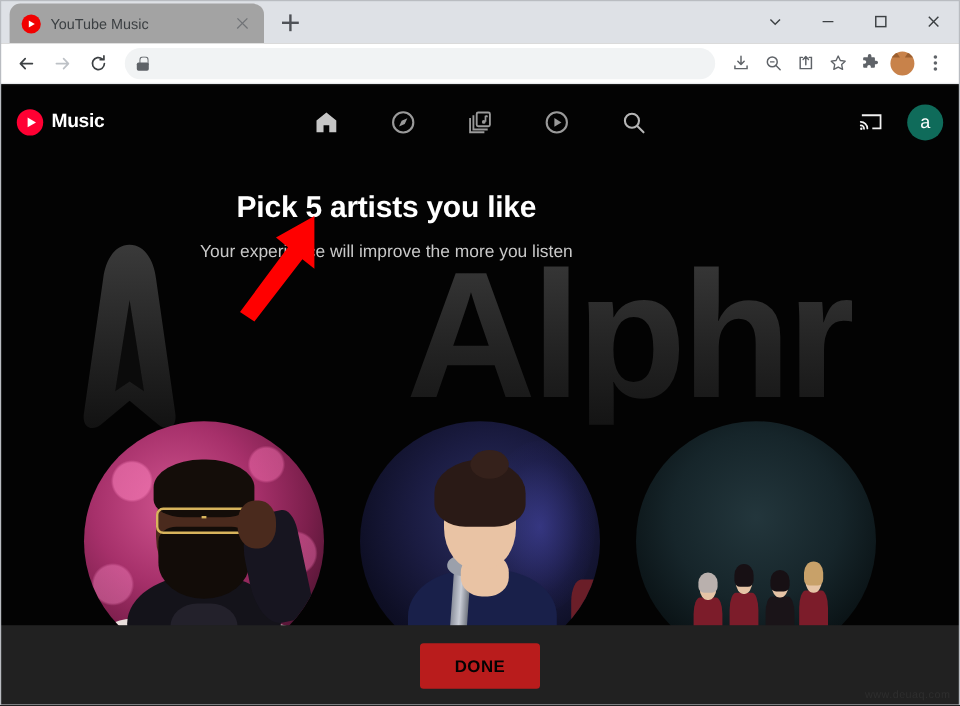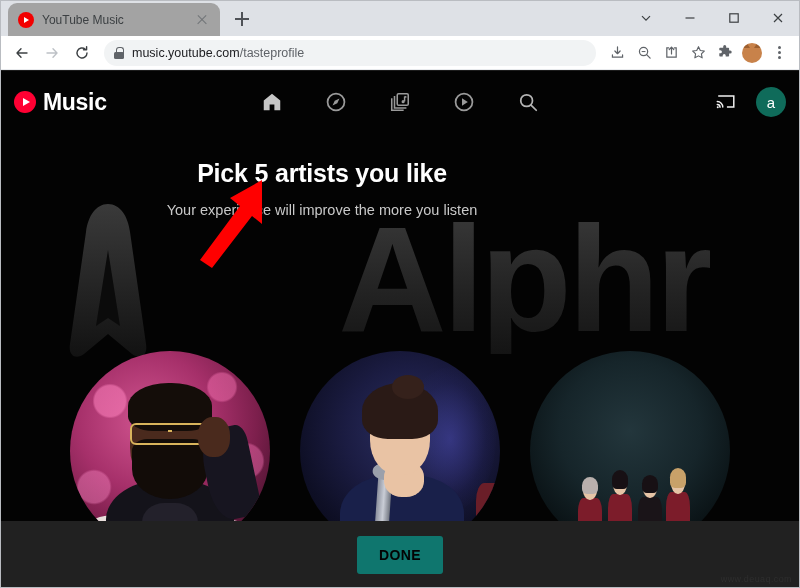--- a/index.html
+++ b/index.html
@@ -165,21 +165,21 @@
     display: flex; align-items: center; justify-content: center;
   }
   .brand-circle::after {
     content: ""; width: 0; height: 0;
     border-left: 7px solid #fff;
     border-top: 4.5px solid transparent;
     border-bottom: 4.5px solid transparent;
     margin-left: 2px;
   }
   .brand-text {
-    color: #fff; font-size: 23px; font-weight: bold; letter-spacing: -0.3px;
+    color: #fff; font-size: 16px; font-weight: bold; letter-spacing: -0.3px;
   }
   .nav-center {
     position: absolute; left: 0; right: 0; top: 0;
     height: 62px;
     display: flex; align-items: center; justify-content: center;
     gap: 38px;
     pointer-events: none;
   }
   .nav-icon {
     width: 26px; height: 26px;
@@ -363,22 +363,22 @@
   .a3 .m4 .hr { background:#c8a169; }
 
   .footer {
     position: absolute; left: 0; bottom: 0;
     width: 800px; height: 67px;
     background: #212121;
     display: flex; align-items: center; justify-content: center;
     z-index: 10;
   }
   .done-btn {
-    width: 86px; height: 38px;
-    background: #0f766e; color: #030303;
+    width: 100px; height: 38px;
+    background: #b91c1c; color: #030303;
     border: none; border-radius: 3px;
     font-size: 14px; font-weight: bold;
     letter-spacing: .4px;
     font-family: "Liberation Sans", sans-serif;
     display: flex; align-items: center; justify-content: center;
   }
   .site-watermark {
     position: absolute; right: 8px; bottom: 4px;
     font-size: 9px; color: #2e2e2e;
     letter-spacing: .4px; z-index: 11;
@@ -439,21 +439,20 @@
     </div>
     <div class="navbtn">
       <svg width="16" height="16" viewBox="0 0 16 16">
         <path d="M13 8 A5 5 0 1 1 11.3 4.2" stroke="#3c4043" stroke-width="1.4" fill="none" stroke-linecap="round"></path>
         <path d="M12.6 1.6 L12.6 4.7 L9.5 4.7" stroke="#3c4043" stroke-width="1.4" fill="none" stroke-linecap="round" stroke-linejoin="round"></path>
       </svg>
     </div>
 
     <div class="omnibox">
       <span class="lock"></span>
-      <span class="url"><span>music.youtube.com</span><span class="path">/tasteprofile</span></span>
     </div>
 
     <div class="tb-icons">
       <div class="tbi">
         <svg width="15" height="15" viewBox="0 0 16 16">
             <path d="M8 2 V9 M5.2 6.4 L8 9.3 L10.8 6.4" stroke="#5f6368" stroke-width="1.3" fill="none" stroke-linecap="round" stroke-linejoin="round"></path>
             <path d="M2.6 10.6 V13 H13.4 V10.6" stroke="#5f6368" stroke-width="1.3" fill="none" stroke-linecap="round"></path>
           </svg>
       </div>
       <div class="tbi">

